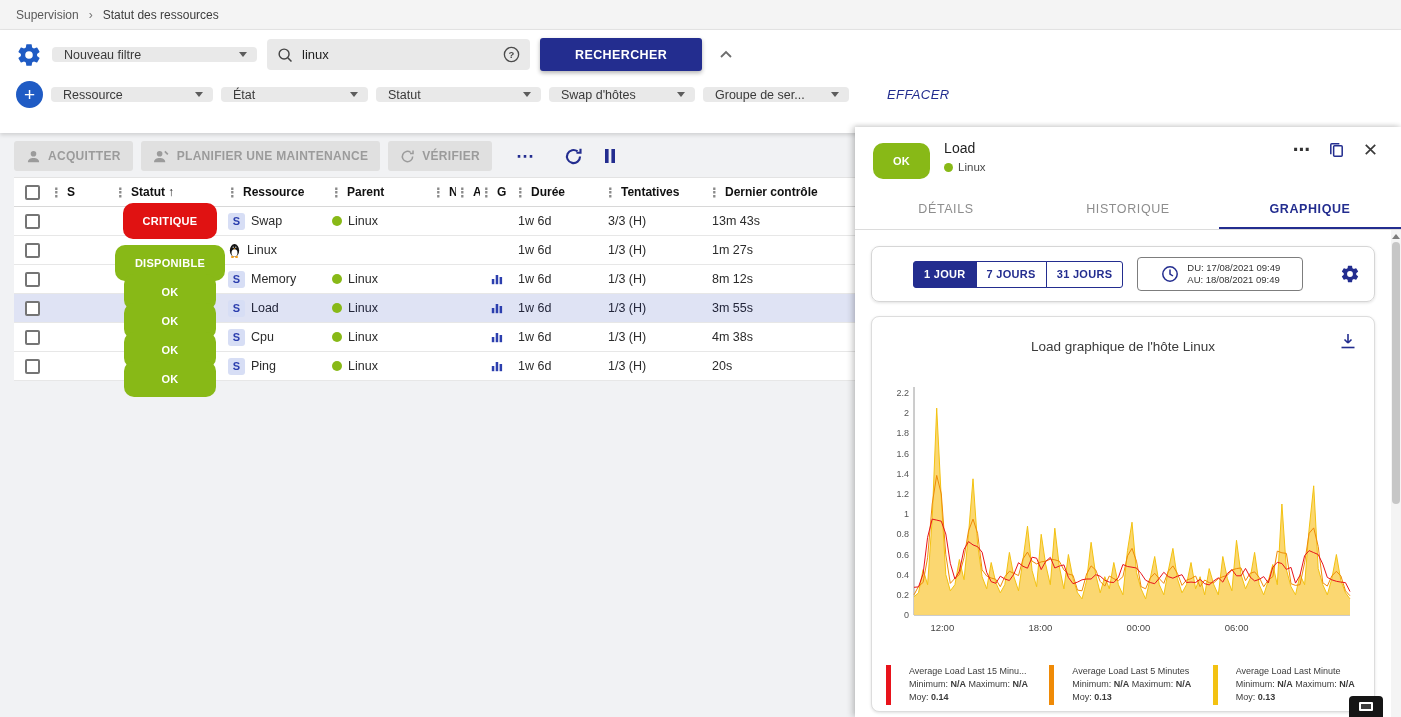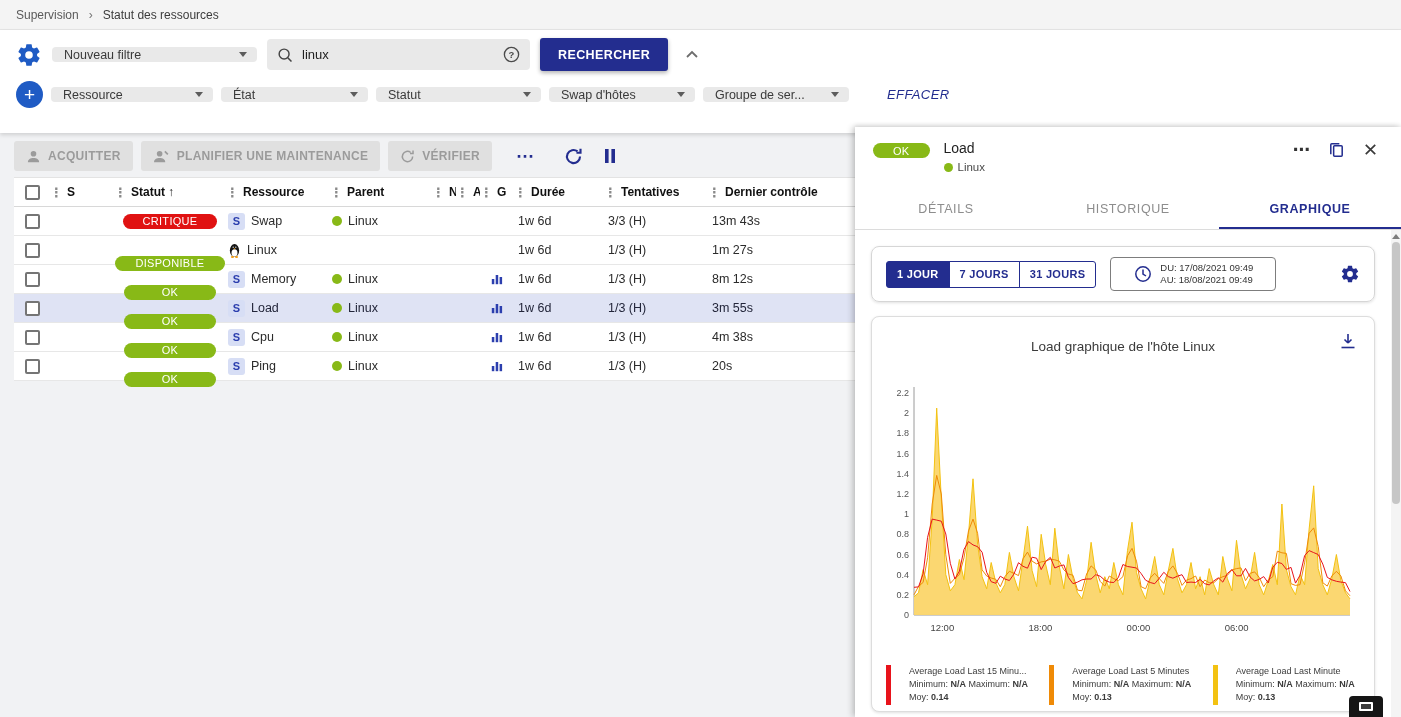--- a/index.html
+++ b/index.html
@@ -28,21 +28,21 @@
 .filter-row1{position:absolute;top:8px;left:0;display:flex;align-items:center;gap:10px;padding-left:16px;}
 .icon-plain{border:none;background:none;padding:0;cursor:pointer;display:flex;align-items:center;}
 .select-pill{background:#e9e9e9;height:15px;border-radius:4px;display:flex;align-items:center;
   justify-content:space-between;padding:0 10px 0 12px;font-size:12.5px;color:#3a3a3a;cursor:pointer;}
 .caret{width:0;height:0;border-left:4px solid transparent;border-right:4px solid transparent;
   border-top:5px solid #5c5c5c;margin-left:8px;}
 .search-box{background:#e9e9e9;border-radius:4px;height:31px;width:263px;display:flex;
   align-items:center;gap:8px;padding:0 9px;cursor:text;}
 .search-text{flex:1;font-size:13px;color:#222;}
 .search-btn{height:33px;background:var(--primary);color:#fff;border:none;border-radius:3px;
-  font-size:12.5px;font-weight:700;letter-spacing:.4px;padding:0 18px;cursor:pointer;
+  font-size:12.5px;font-weight:700;letter-spacing:.4px;padding:0 35px;cursor:pointer;
   box-shadow:0 2px 4px rgba(0,0,0,.3);font-family:inherit;}
 .filter-row2{position:absolute;top:51px;left:0;display:flex;align-items:center;gap:8px;padding-left:16px;}
 .plus-btn{width:27px;height:27px;border-radius:50%;background:var(--secondary);color:#fff;
   font-size:19px;line-height:25px;text-align:center;border:none;cursor:pointer;padding:0;}
 #criteria-row{display:flex;gap:8px;align-items:center;}
 .clear-link{margin-left:30px;color:var(--primary);font-size:13px;font-weight:500;letter-spacing:.4px;cursor:pointer;font-style:italic;}
 
 
 .left-content{position:absolute;top:133px;left:0;width:855px;bottom:0;background:#f1f2f4;}
 .actions-bar{display:flex;align-items:center;gap:8px;padding:8px 0 6px 14px;height:44px;}
@@ -60,21 +60,21 @@
 .trow.selected{background:var(--selected-row);}
 .trow.selected .tc{color:#23263a;}
 .tc{display:flex;align-items:center;min-width:0;overflow:hidden;white-space:nowrap;}
 .tc.center{justify-content:center;}
 .tc.pad{padding-left:4px;}
 .cb-cell{justify-content:center;}
 .cbx{width:15px;height:15px;border:2px solid #757575;border-radius:2px;background:#fff;display:inline-block;cursor:pointer;}
 .drag{color:#8a8a8a;font-size:13px;margin-right:4px;cursor:grab;}
 .thl{margin-right:3px;}
 .sort{color:#1a1a1a;font-size:12px;}
-.badge{min-width:92px;height:15px;border-radius:10px;color:#fff;font-size:11px;font-weight:400;
+.badge{min-width:92px;height:36px;border-radius:10px;color:#fff;font-size:11px;font-weight:700;
   display:inline-flex;align-items:center;justify-content:center;letter-spacing:.3px;padding:0 20px;}
 .badge.ok{background:var(--ok);margin-top:26px;}
 .badge.critical{background:var(--critical);}
 .badge.small{min-width:46px;}
 .res{gap:6px;padding-left:2px;}
 .schip{width:17px;height:17px;border-radius:3px;background:#d7def5;color:#2c3fae;font-size:11px;
   font-weight:700;display:inline-flex;align-items:center;justify-content:center;flex:none;}
 .gdot{width:10px;height:10px;border-radius:50%;background:var(--ok);flex:none;}
 .picon{display:inline-flex;flex:none;}
 
@@ -92,21 +92,21 @@
 .tab.active{color:var(--primary);font-weight:700;box-shadow:inset 0 -2px 0 var(--primary);}
 .panel-body{position:absolute;top:103px;left:0;right:10px;bottom:0;overflow:hidden;}
 
 .time-card{display:flex;align-items:center;border:1px solid #d6d6d6;border-radius:8px;
   box-shadow:0 1px 3px rgba(0,0,0,.12);padding:10px 14px;margin:16px 16px 0;}
 .range-group{display:flex;}
 .range-btn{height:27px;padding:0 10px;border:1px solid var(--primary);background:#fff;color:var(--primary);
   font-size:11px;font-weight:700;letter-spacing:.3px;margin-left:-1px;cursor:pointer;font-family:inherit;}
 .range-btn:first-child{border-radius:3px 0 0 3px;margin-left:0;}
 .range-btn:last-child{border-radius:0 3px 3px 0;}
-.range-btn.active{background:var(--primary);color:#fff;}
+.range-btn.active{background:var(--primary);color:#fff;margin-left:27px;}
 .period-box{border:1px solid #7d7d7d;border-radius:4px;height:34px;display:flex;align-items:center;
   gap:7px;padding:0 22px;margin-left:14px;cursor:pointer;}
 .period-lines{font-size:9.5px;color:#333;line-height:12px;}
 .panel-gear{margin-left:auto;cursor:pointer;display:flex;}
 
 .graph-card{margin:14px 16px 0;border:1px solid #ddd;border-radius:8px;
   box-shadow:0 1px 3px rgba(0,0,0,.12);height:396px;position:relative;background:#fff;}
 .graph-title{text-align:center;margin-top:22px;font-size:13.5px;color:#3b3b3b;}
 .download-icon{position:absolute;top:14px;right:16px;cursor:pointer;display:flex;}
 #chart-svg{position:absolute;top:62px;left:8px;}

